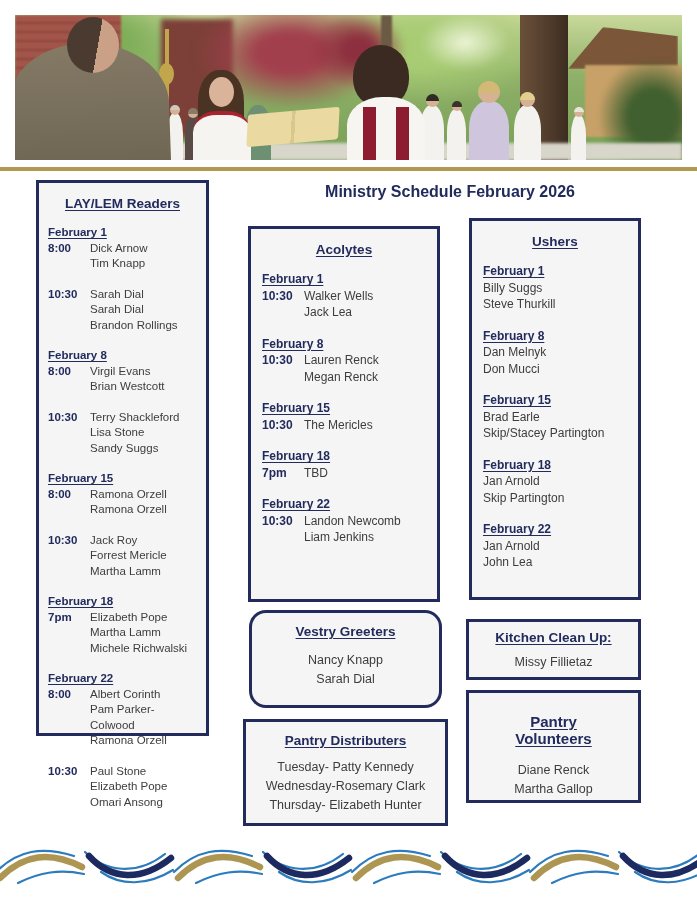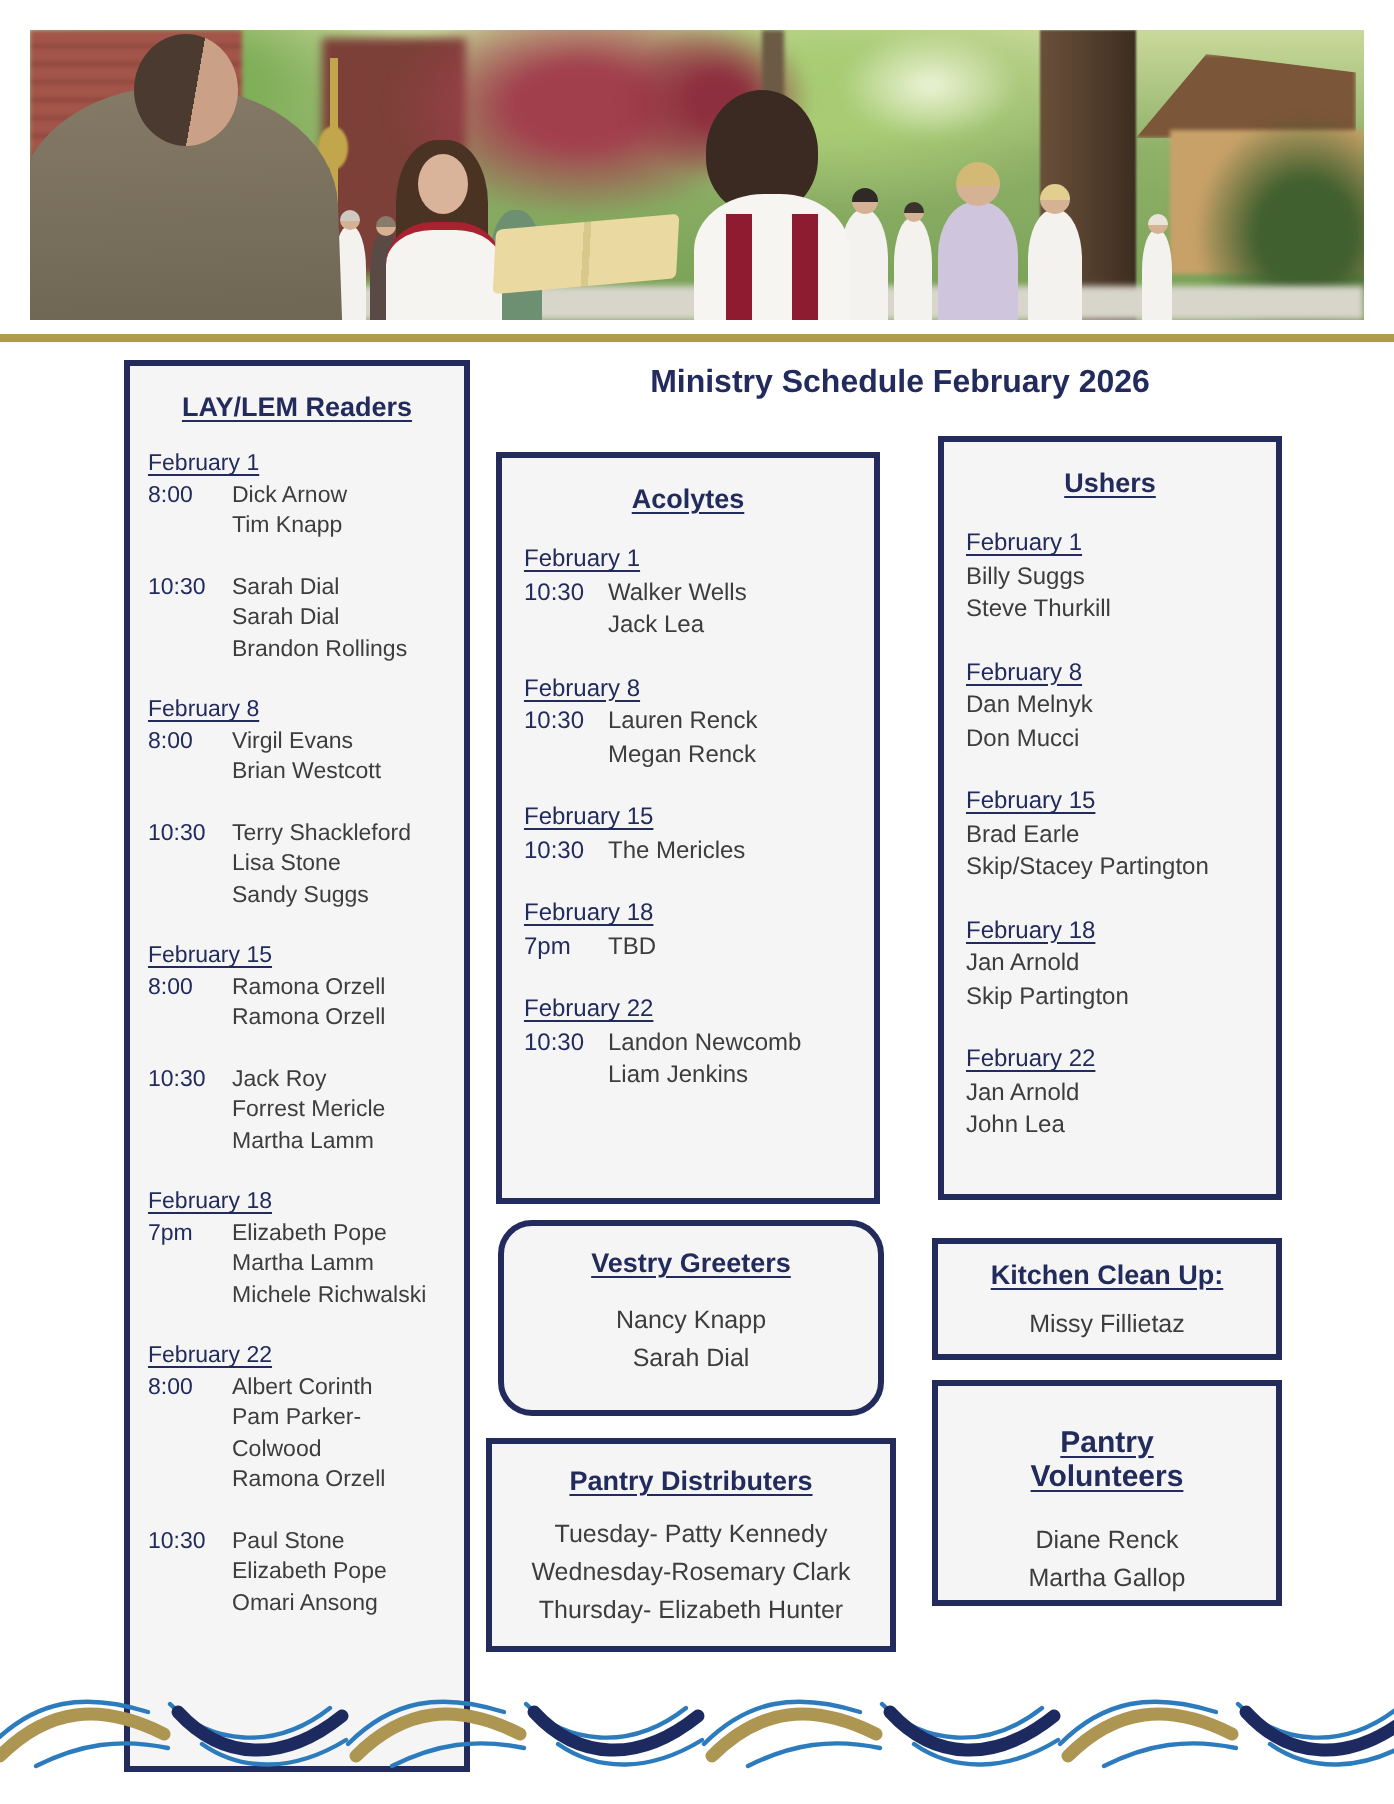--- a/index.html
+++ b/index.html
@@ -55,38 +55,38 @@
 
   
   .gold-rule{position:absolute;left:0;top:167px;width:697px;height:4px;background:#b09a50;}
   .title{position:absolute;left:230px;top:183px;width:440px;margin:0;text-align:center;
          font-size:16px;font-weight:bold;color:#222b5c;}
 
   
   .box{position:absolute;border:3px solid #222b5c;background:#f5f5f6;box-sizing:border-box;}
   .box-title{text-align:center;font-weight:bold;color:#222b5c;text-decoration:underline;
              text-underline-offset:2px;font-size:13.5px;margin:0 0 14px 0;}
-  .readers{left:62px;top:180px;width:173px;height:706px;padding:13px 9px;}
+  .readers{left:36px;top:180px;width:173px;height:556px;padding:13px 9px;}
   .acolytes{left:248px;top:226px;width:192px;height:376px;padding:13px 11px;}
   .ushers{left:469px;top:218px;width:172px;height:382px;padding:13px 11px;}
   .vestry{left:249px;top:610px;width:193px;height:98px;padding:11px 8px;border-radius:17px;}
   .pantry-dist{left:243px;top:719px;width:205px;height:107px;padding:11px 4px;}
   .kitchen{left:466px;top:619px;width:175px;height:61px;padding:8px 6px;}
   .pantry-vol{left:466px;top:690px;width:175px;height:113px;padding:20px 24px;}
   .pantry-vol .box-title{font-size:15px;}
   .kitchen .box-title{margin-bottom:8px;}
   .vestry .box-title{margin-bottom:12px;}
   .pantry-dist .box-title{margin-bottom:10px;}
 
   .sched{font-size:11.5px;line-height:15.5px;color:#3d3d3d;}
   .acolytes .sched,.ushers .sched{font-size:12px;line-height:16.5px;}
-  .date{color:#222b5c;font-weight:normal;text-decoration:underline;text-underline-offset:2px;margin-top:15px;}
+  .date{color:#222b5c;font-weight:bold;text-decoration:underline;text-underline-offset:2px;margin-top:15px;}
   .sched .date:first-child{margin-top:0;}
   .row{display:flex;}
-  .time{flex:0 0 42px;font-weight:normal;color:#222b5c;}
+  .time{flex:0 0 42px;font-weight:bold;color:#222b5c;}
   .pname{flex:1;}
   .svc-gap{height:15px;}
   .cname{text-align:center;font-size:12.5px;line-height:19px;color:#3d3d3d;}
 </style>
 </head>
 <body>
 
 <div class="page">
 
   <div class="banner">

